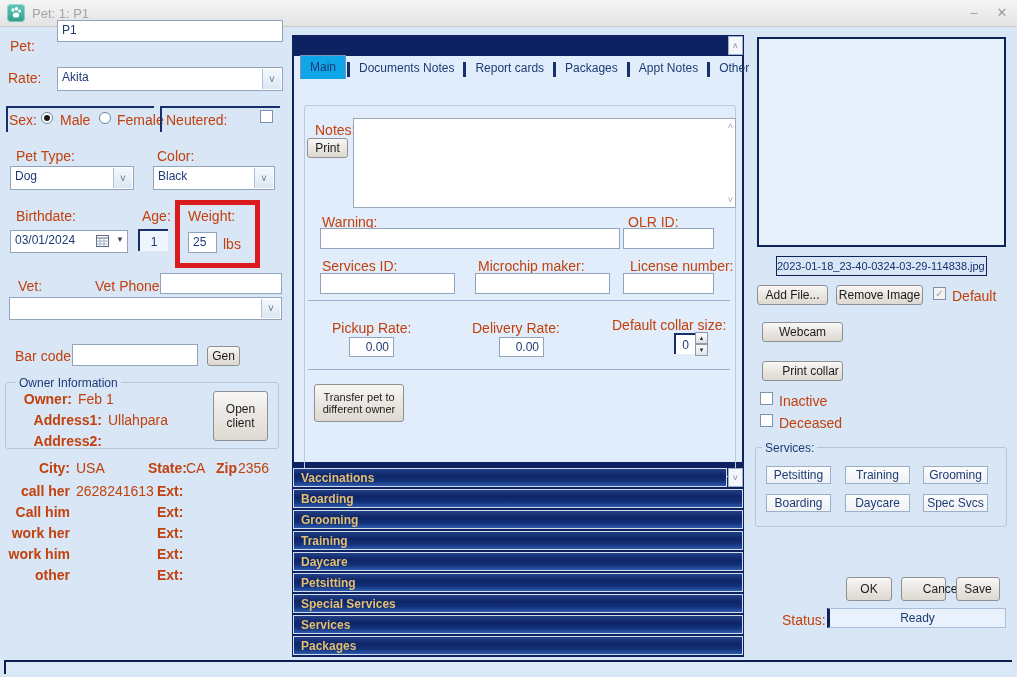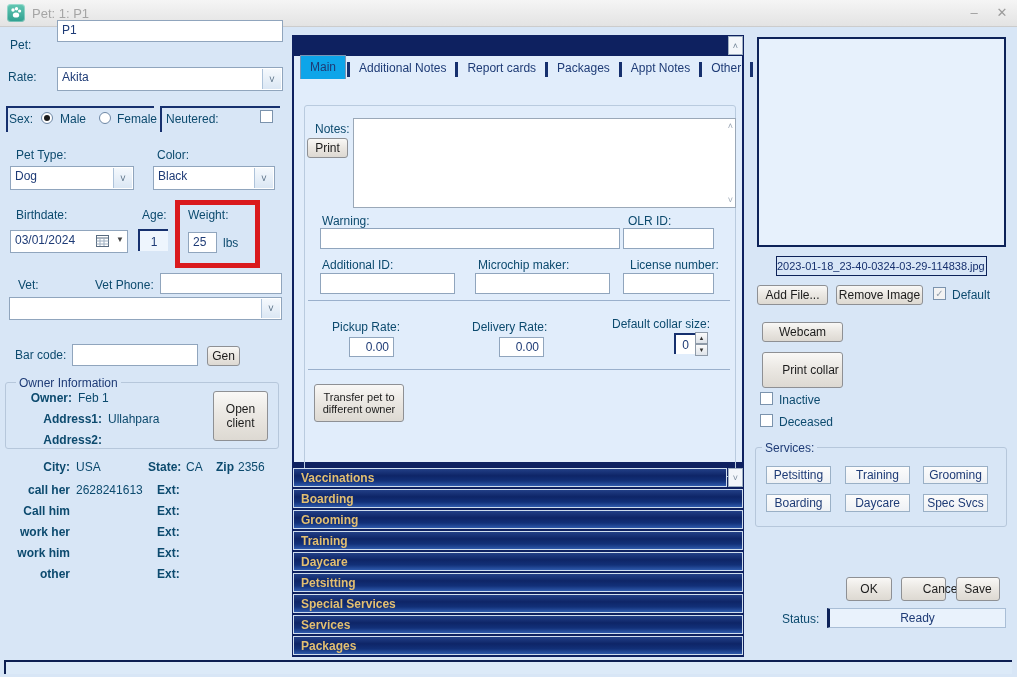--- a/index.html
+++ b/index.html
@@ -7,21 +7,21 @@
        font-family:"Liberation Sans",sans-serif;overflow:hidden;}
   
   #titlebar{position:absolute;left:0;top:0;width:1017px;height:26px;
     background:linear-gradient(#f5f5f5,#e3e3e3);border-bottom:1px solid #cccccc;}
   #appicon{position:absolute;left:7px;top:4px;width:18px;height:18px;border-radius:4px;
     background:linear-gradient(#63c8b4,#2f9f8f);box-shadow:inset 0 0 0 1px rgba(255,255,255,.35);}
   #title{position:absolute;left:32px;top:6px;font-size:13px;color:#a5a5a5;}
   .wbtn{position:absolute;top:3px;width:20px;height:19px;display:flex;align-items:center;justify-content:center;
     color:#9b9b9b;font-size:13px;cursor:default;}
   
-  .lbl{position:absolute;font-size:12px;color:#0c4a6e;white-space:nowrap;}
+  .lbl{position:absolute;font-size:14px;color:#c2410c;white-space:nowrap;}
   .b{font-weight:bold;}
   .field{position:absolute;background:#ffffff;border:1px solid #90a5bd;box-sizing:border-box;
     font-size:12px;color:#1e3b76;padding:2px 4px;overflow:hidden;white-space:nowrap;}
   .btn{position:absolute;background:linear-gradient(#f9f8f6,#ebe8e3 45%,#ddd9d2);border:1px solid #8e9094;
     border-radius:3px;box-sizing:border-box;font-size:12px;color:#1c1c1c;display:flex;align-items:center;
     justify-content:center;text-align:center;cursor:default;}
   .combo-arrow{position:absolute;right:1px;top:1px;bottom:1px;width:18px;
     background:linear-gradient(#f5f9fd,#dbe7f4);border-left:1px solid #aec3da;display:flex;align-items:center;
     justify-content:center;color:#5a7086;font-size:10px;}
   .cb{position:absolute;width:13px;height:13px;background:#ffffff;border:1px solid #7b93ad;box-sizing:border-box;
@@ -193,21 +193,21 @@
   <div class="lbl" style="left:76px;top:567px;"></div>
   <div class="lbl b" style="left:157px;top:567px;">Ext:</div>
 
   <div id="midcol">
     <div class="scrollbox" style="left:436px;top:1px;">˄</div>
 
     <div id="tabarea">
       <div class="tabs">
         <div class="tab active">Main</div>
           <div class="tabsep"></div>
-        <div class="tab">Additional Notes</div>
+        <div class="tab">Documents Notes</div>
           <div class="tabsep"></div>
         <div class="tab">Report cards</div>
           <div class="tabsep"></div>
         <div class="tab">Packages</div>
           <div class="tabsep"></div>
         <div class="tab">Appt Notes</div>
           <div class="tabsep"></div>
         <div class="tab">Other</div>
           <div class="tabsep"></div>
       </div>
@@ -219,21 +219,21 @@
       <div class="field" style="left:59px;top:62px;width:383px;height:90px;border-color:#9aa8b8;">
         <span class="taarrow" style="top:2px;">˄</span>
         <span class="taarrow" style="bottom:2px;">˅</span>
       </div>
 
       <div class="lbl" style="left:28px;top:158px;">Warning:</div>
       <div class="field" style="left:26px;top:172px;width:300px;height:21px;"></div>
       <div class="lbl" style="left:334px;top:158px;">OLR ID:</div>
       <div class="field" style="left:329px;top:172px;width:91px;height:21px;"></div>
 
-      <div class="lbl" style="left:28px;top:202px;">Additional ID:</div>
+      <div class="lbl" style="left:28px;top:202px;">Services ID:</div>
       <div class="field" style="left:26px;top:217px;width:135px;height:21px;"></div>
       <div class="lbl" style="left:184px;top:202px;">Microchip maker:</div>
       <div class="field" style="left:181px;top:217px;width:135px;height:21px;"></div>
       <div class="lbl" style="left:336px;top:202px;">License number:</div>
       <div class="field" style="left:329px;top:217px;width:91px;height:21px;"></div>
 
       <div class="divider" style="left:14px;top:244px;width:422px;"></div>
 
       <div class="lbl" style="left:38px;top:264px;">Pickup Rate:</div>
       <div class="field" style="left:55px;top:281px;width:45px;height:20px;text-align:right;">0.00</div>
@@ -263,21 +263,21 @@
 
   <div id="imagebox"></div>
   <div id="filename">2023-01-18_23-40-0324-03-29-114838.jpg</div>
 
   <div class="btn" style="left:757px;top:285px;width:71px;height:20px;">Add File...</div>
   <div class="btn" style="left:836px;top:285px;width:87px;height:20px;">Remove Image</div>
   <div class="cb" style="left:933px;top:287px;background:#f3f3f3;">✓</div>
   <div class="lbl" style="left:952px;top:288px;">Default</div>
 
   <div class="btn" style="left:762px;top:322px;width:81px;height:20px;">Webcam</div>
-  <div class="btn" style="left:762px;top:352px;width:81px;height:36px;padding-left:16px;">Print collar</div>
+  <div class="btn" style="left:762px;top:361px;width:81px;height:20px;padding-left:16px;">Print collar</div>
 
   <div class="cb" style="left:760px;top:392px;"></div>
   <div class="lbl" style="left:779px;top:393px;">Inactive</div>
   <div class="cb" style="left:760px;top:414px;"></div>
   <div class="lbl" style="left:779px;top:415px;">Deceased</div>
 
   <div class="fieldset" style="left:755px;top:447px;width:250px;height:78px;"></div>
   <div class="legend" style="left:762px;top:441px;">Services:</div>
   <div class="svcbtn" style="left:766px;top:466px;">Petsitting</div>
   <div class="svcbtn" style="left:845px;top:466px;">Training</div>

